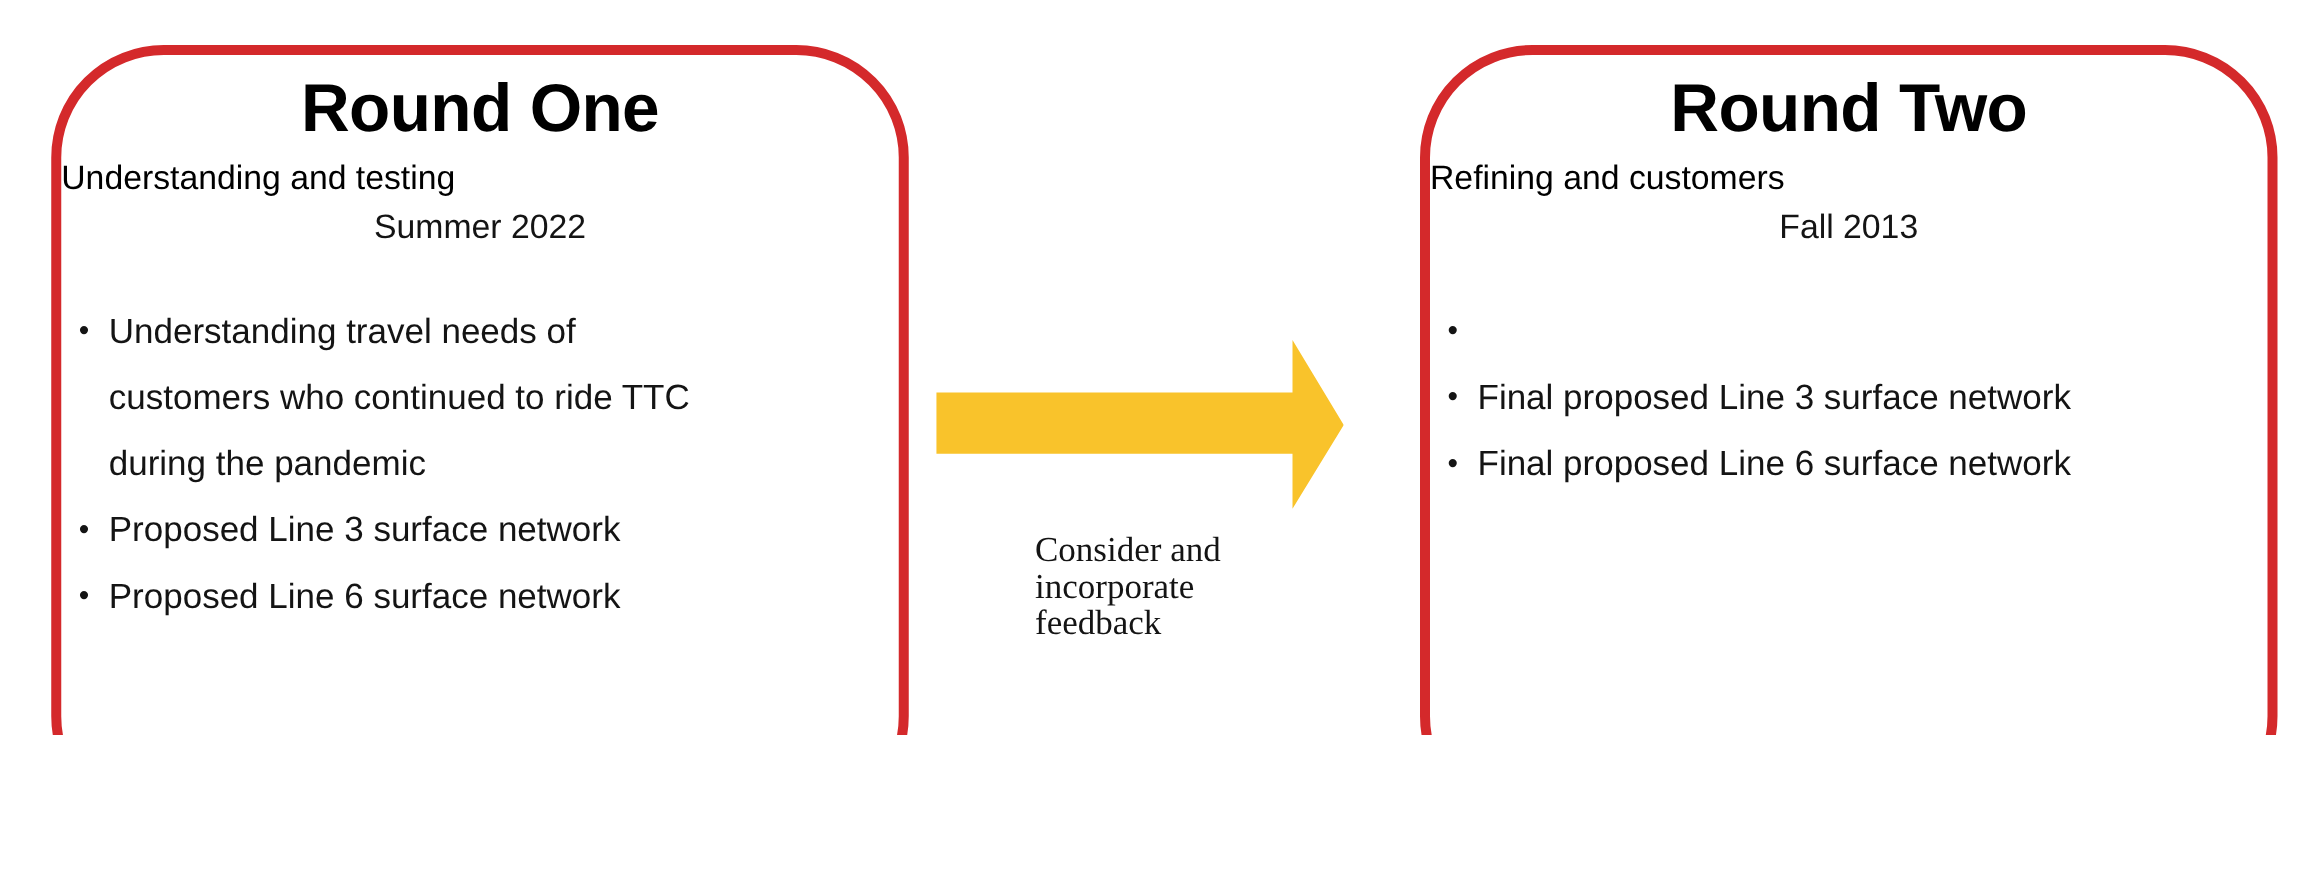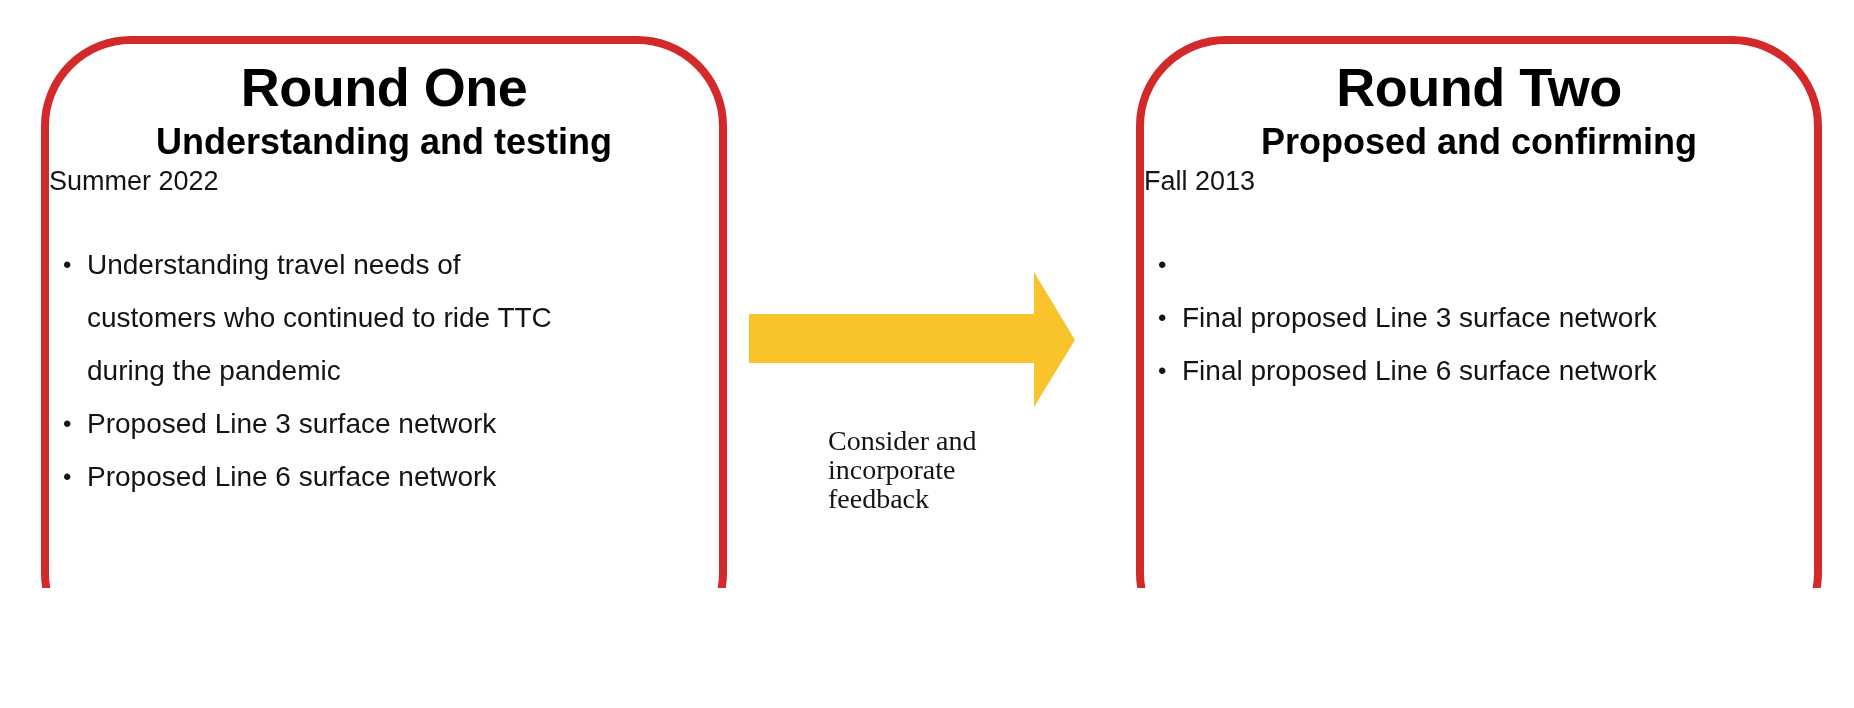--- a/index.html
+++ b/index.html
@@ -29,31 +29,31 @@
     margin: 14px 0 0 0;
     font-size: 54px;
     line-height: 59px;
     font-weight: 700;
     text-align: center;
     color: #000000;
     letter-spacing: -0.5px;
   }
   .phase-box h2 {
     margin: 10px 0 0 0;
-    font-size: 36px;
+    font-size: 27px;
     line-height: 30px;
-    font-weight: 700;
-    text-align: center;
+    font-weight: 400;
     color: #000000;
   }
   .phase-box .period {
     margin: 9px 0 0 0;
     font-size: 27px;
     line-height: 30px;
     font-weight: 400;
+    text-align: center;
     color: var(--text, #111111);
   }
   ul.bullets {
     list-style: none;
     margin: 42px 0 0 0;
     padding: 0 10px 0 14px;
   }
   ul.bullets li {
     display: flex;
     align-items: flex-start;
@@ -119,21 +119,21 @@
   <svg class="arrow-svg" viewBox="0 0 326 136" xmlns="http://www.w3.org/2000/svg" aria-hidden="true">
     <polygon points="0,42 285,42 285,0 326,68 285,135 285,91 0,91" fill="#f9c32b" class="arrow-poly"></polygon>
   </svg>
 
   <div class="arrow-caption">Consider and
 incorporate
 feedback</div>
 
   <section class="phase-box" id="box-two">
     <h1>Round Two</h1>
-    <h2>Proposed and confirming</h2>
+    <h2>Refining and customers</h2>
     <div class="period">Fall 2013</div>
     <ul class="bullets">
 
     <li>
           <span class="dot">•</span>
         </li>
         <li>
           <span class="dot">•</span>
           <span class="li-text">Final proposed Line 3 surface network</span>
         </li>

